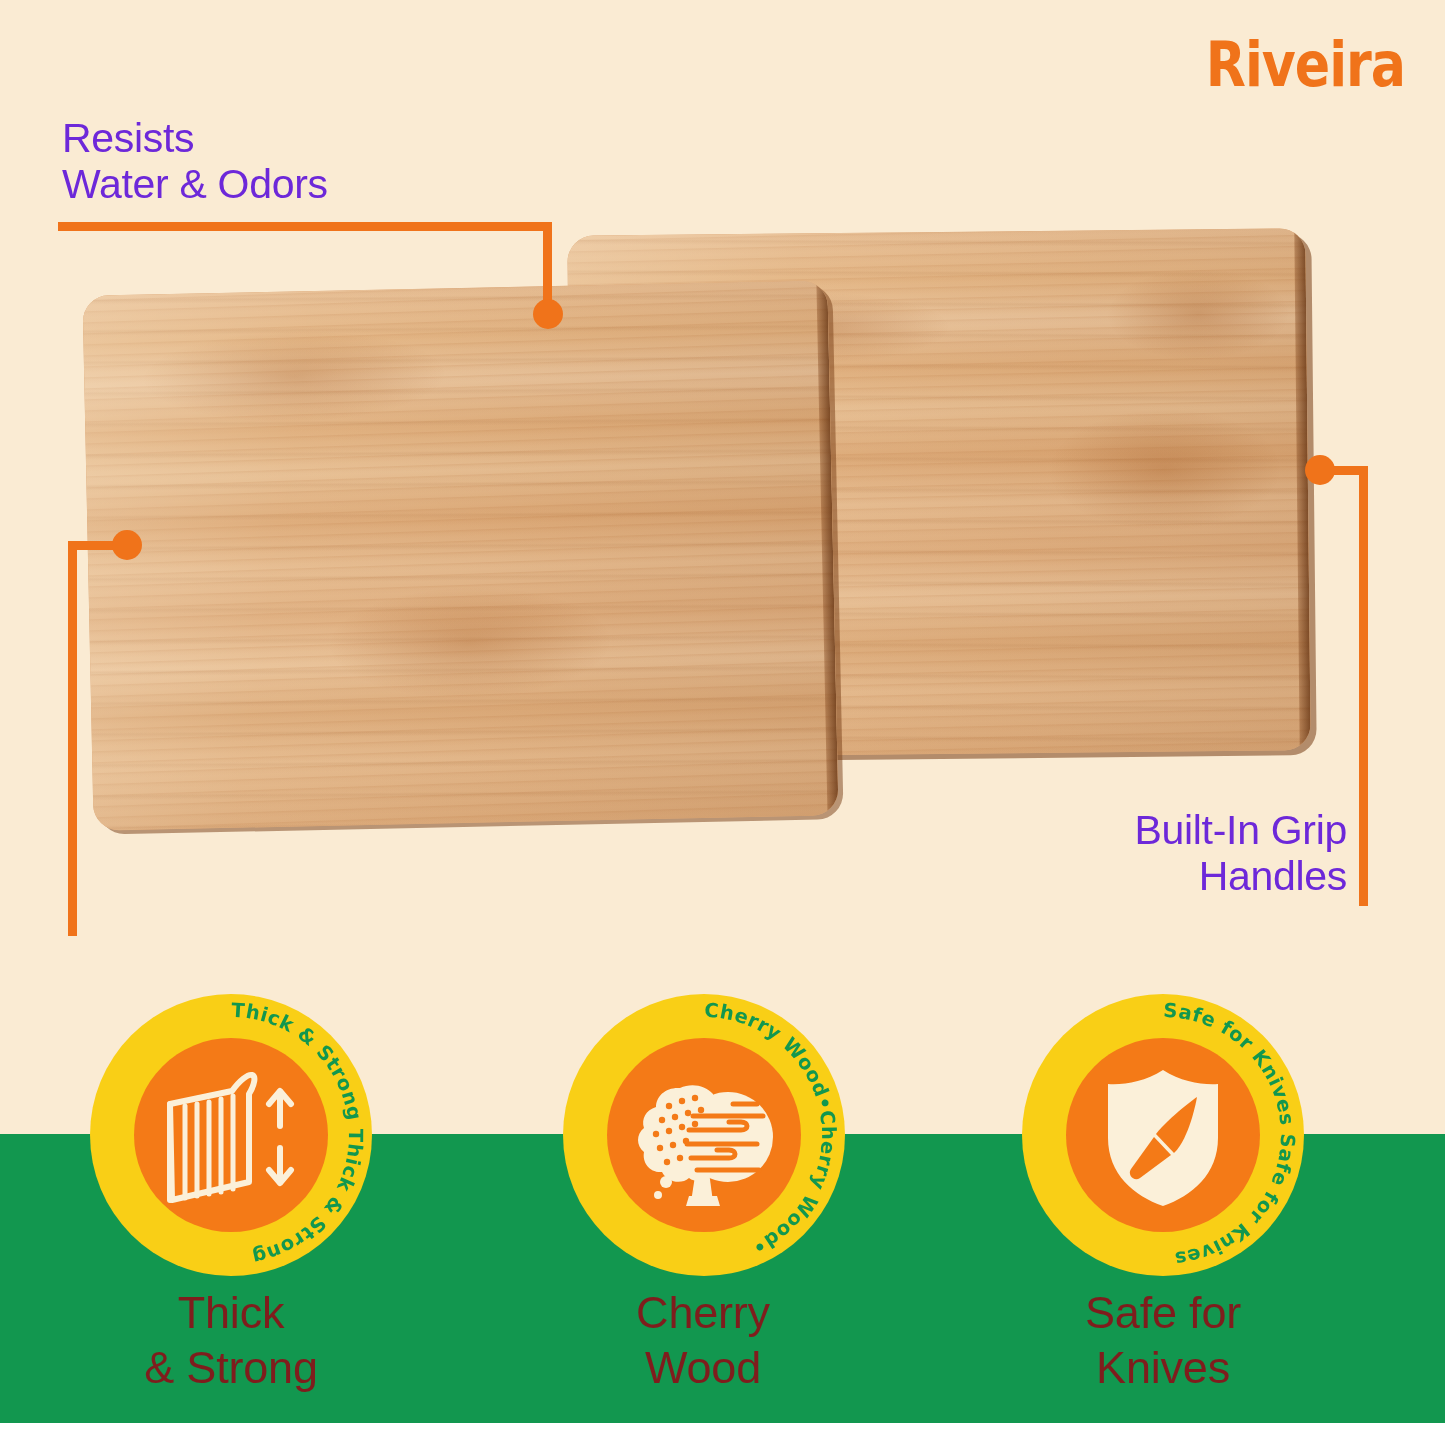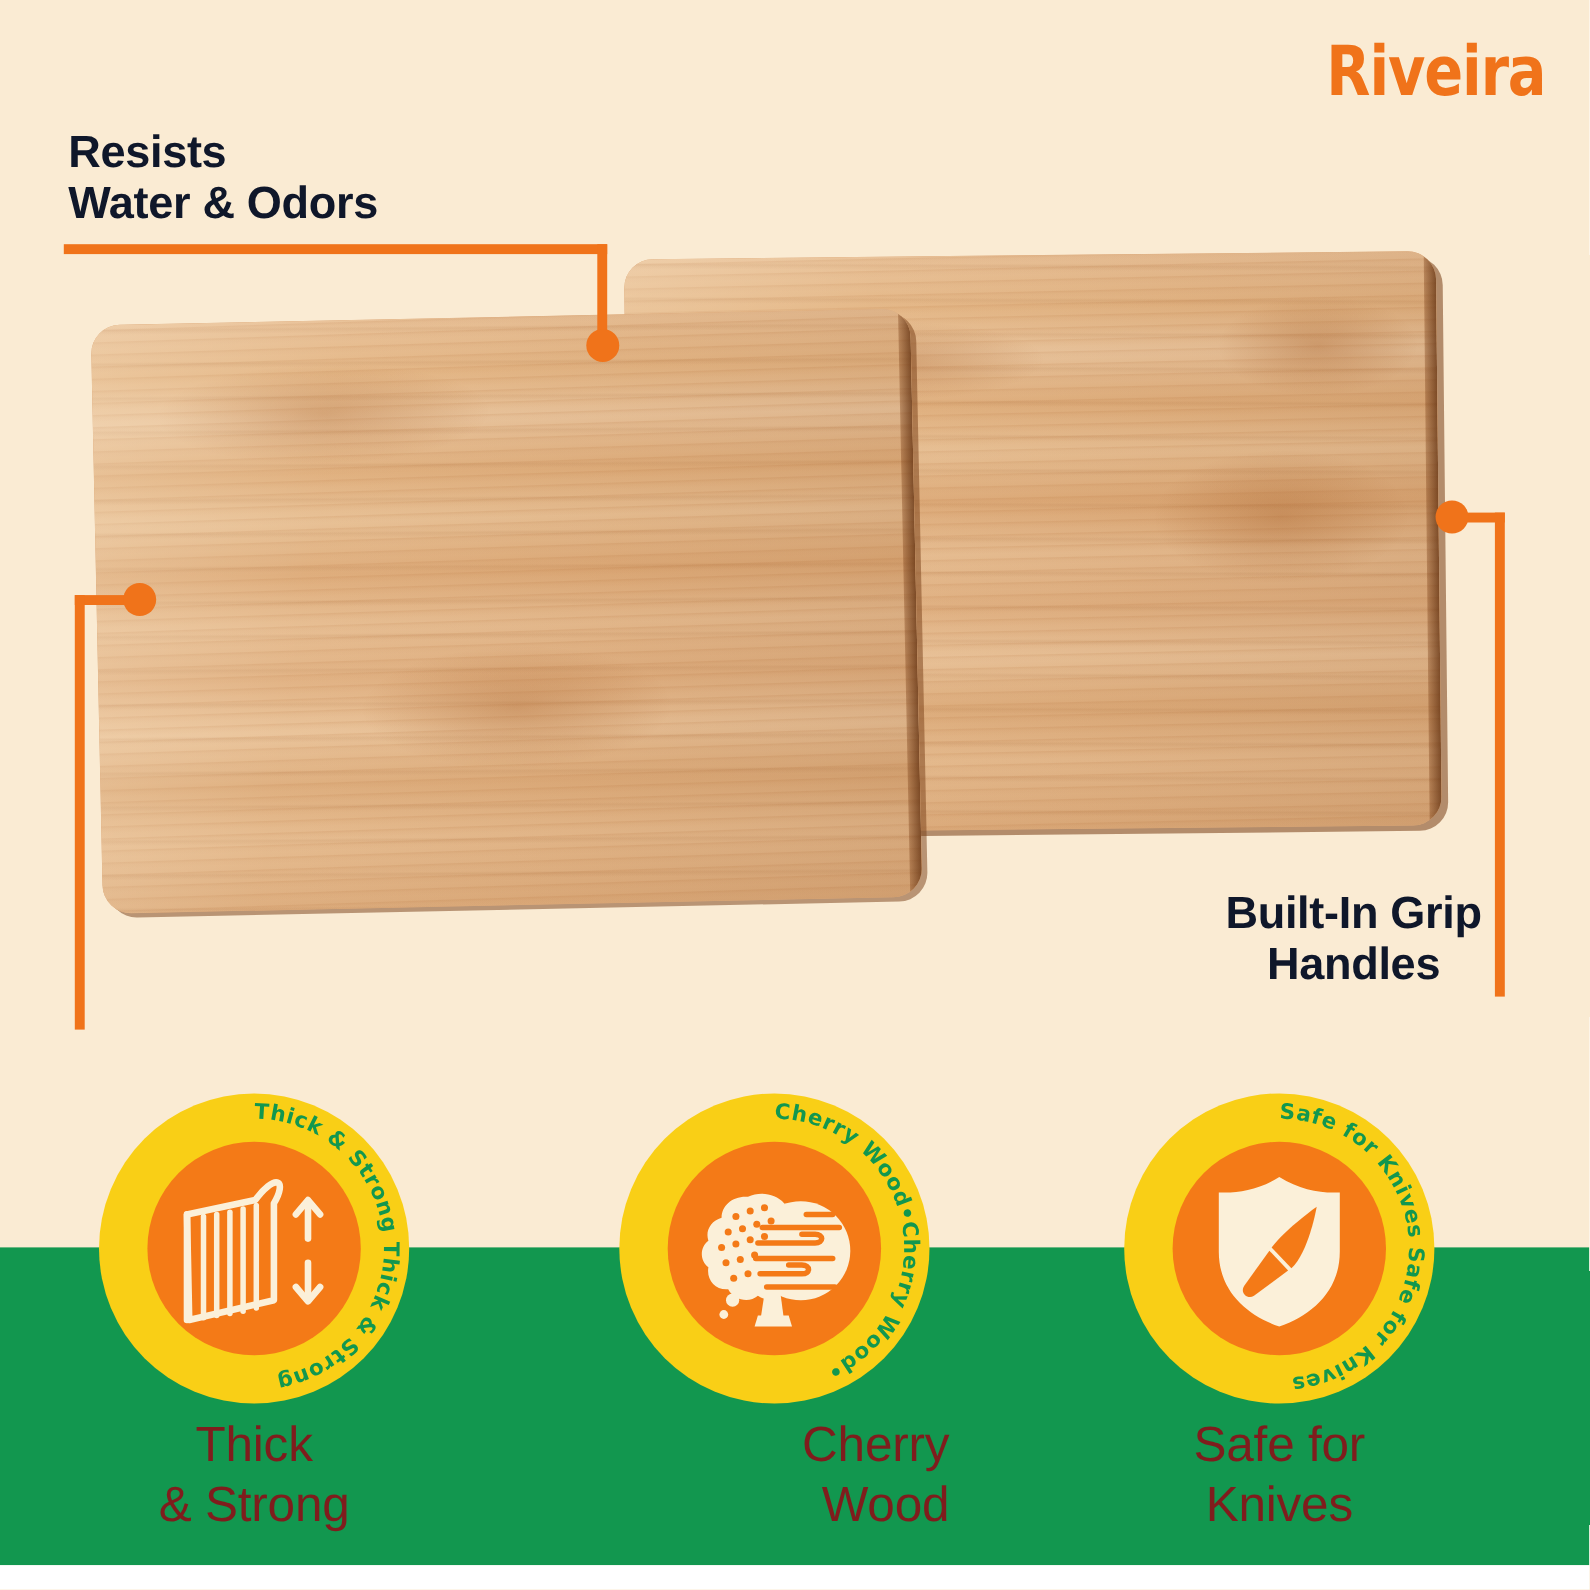--- a/index.html
+++ b/index.html
@@ -40,30 +40,30 @@
     color: #f0731a;
     font-family: "DejaVu Sans", sans-serif;
     font-stretch: condensed;
     transform: scaleY(1.08);
     transform-origin: right top;
   }
 
   
   .feat-label {
     position: absolute;
-    color: #0f172a;
+    color: #6d28d9;
     font-size: 41px;
     line-height: 1.12;
-    font-weight: 700;
+    font-weight: 400;
     letter-spacing: -0.3px;
     white-space: pre-line;
   }
   #label-resists { left: 62px; top: 116px; }
   #label-reversible { left: 92px; top: 840px; }
-  #label-handles { right: 98px; top: 808px; text-align: center; }
+  #label-handles { right: 98px; top: 808px; text-align: right; }
 
   
   .conn { position: absolute; background: #f0731a; }
   .dot {
     position: absolute;
     background: #f0731a;
     border-radius: 50%;
     width: 30px; height: 30px;
   }
 
@@ -217,21 +217,21 @@
     top: 1286px;
     color: #7f1d1d;
     font-size: 45px;
     line-height: 1.22;
     font-weight: 500;
     text-align: center;
     white-space: pre-line;
     letter-spacing: -0.2px;
   }
   #caption-0 { left: 71px; width: 320px; }
-  #caption-1 { left: 543px; width: 320px; text-align: right; }
+  #caption-1 { left: 543px; width: 320px; }
   #caption-2 { left: 1003px; width: 320px; text-align: center; }
 </style>
 </head>
 <body>
 
 <div class="stage">
 
   <div class="band-cream"></div>
   <div class="band-green"></div>
 

